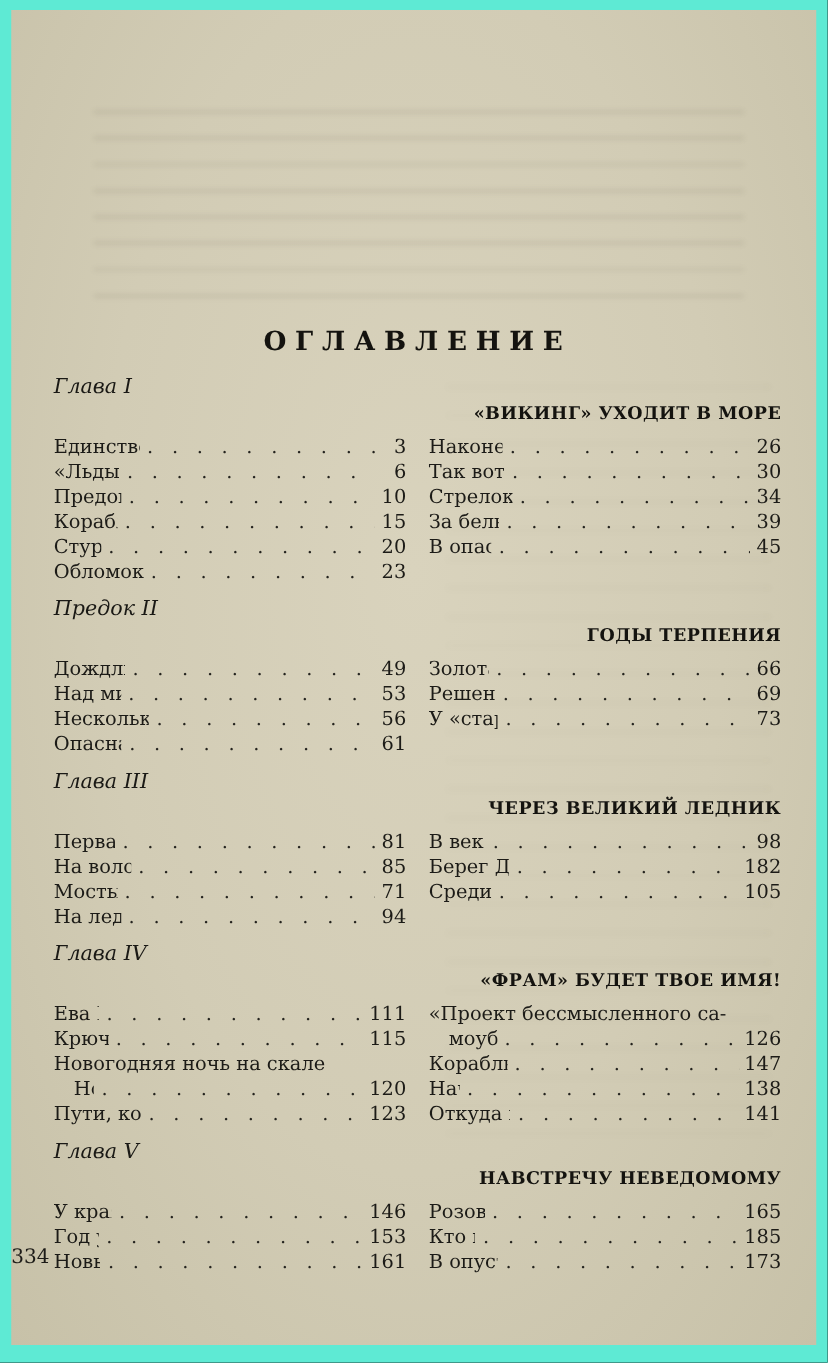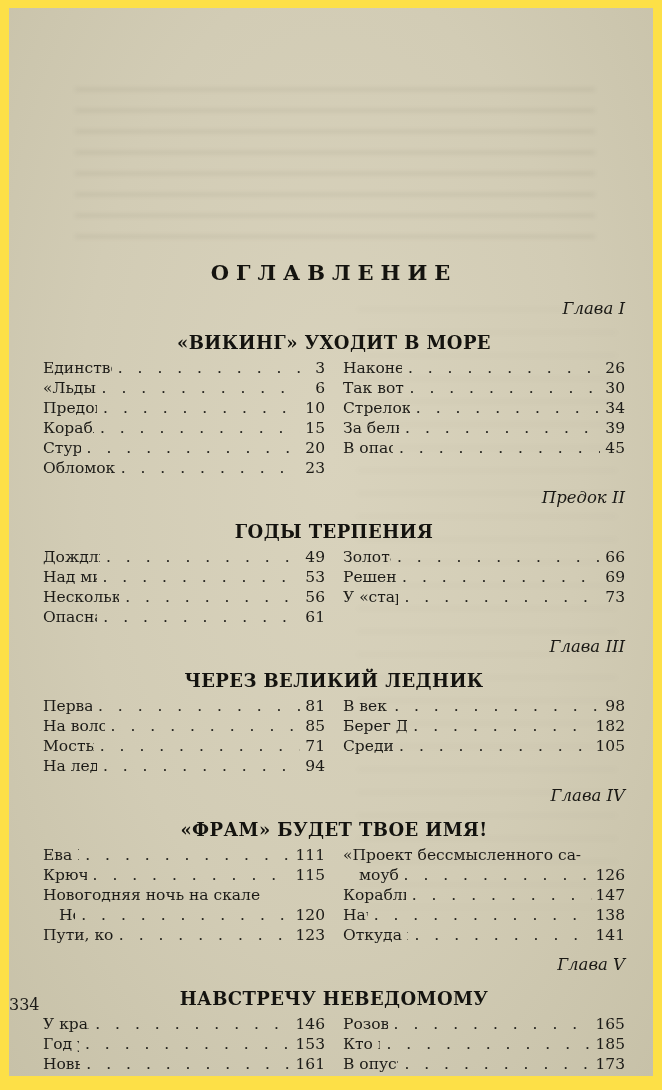--- a/index.html
+++ b/index.html
@@ -4,21 +4,21 @@
 <style>
   html, body { margin: 0; padding: 0; }
   body {
     width: 662px; height: 1090px;
     font-family: "DejaVu Serif", "Liberation Serif", serif;
     background: #111;
   }
   .scan-frame {
     width: 662px; height: 1090px;
     box-sizing: border-box;
-    background: #fde047;
+    background: #5eead4;
     padding: 8px 9px 14px 9px;
   }
   .book-page {
     position: relative;
     width: 100%; height: 100%;
     box-sizing: border-box;
     background: radial-gradient(ellipse at 50% 42%, #d9d3bd 0%, #d2ccb5 55%, #c7c1a8 100%);
     overflow: hidden;
     padding: 0 28px 0 34px;
     color: #1c1b17;
@@ -45,33 +45,33 @@
     margin-top: 252px;
     text-align: center;
     font-weight: bold;
     font-size: 21px;
     letter-spacing: 7px;
     color: #14130f;
   }
   .toc { position: relative; margin-top: 14px; }
   .section { margin-bottom: 10px; }
   .chapter-label {
-    text-align: right;
+    text-align: left;
     font-style: italic;
     font-size: 16.5px;
     line-height: 20px;
     color: #1a1915;
   }
   .chapter-title {
-    text-align: center;
+    text-align: right;
     font-weight: bold;
-    font-size: 18px;
+    font-size: 14px;
     line-height: 19px;
     letter-spacing: 0.4px;
-    margin-top: 14px;
+    margin-top: 3px;
     color: #14130f;
   }
   .cols {
     display: flex;
     gap: 18px;
     margin-top: 6px;
   }
   .col { flex: 1 1 0; min-width: 0; }
   .row {
     display: flex;

